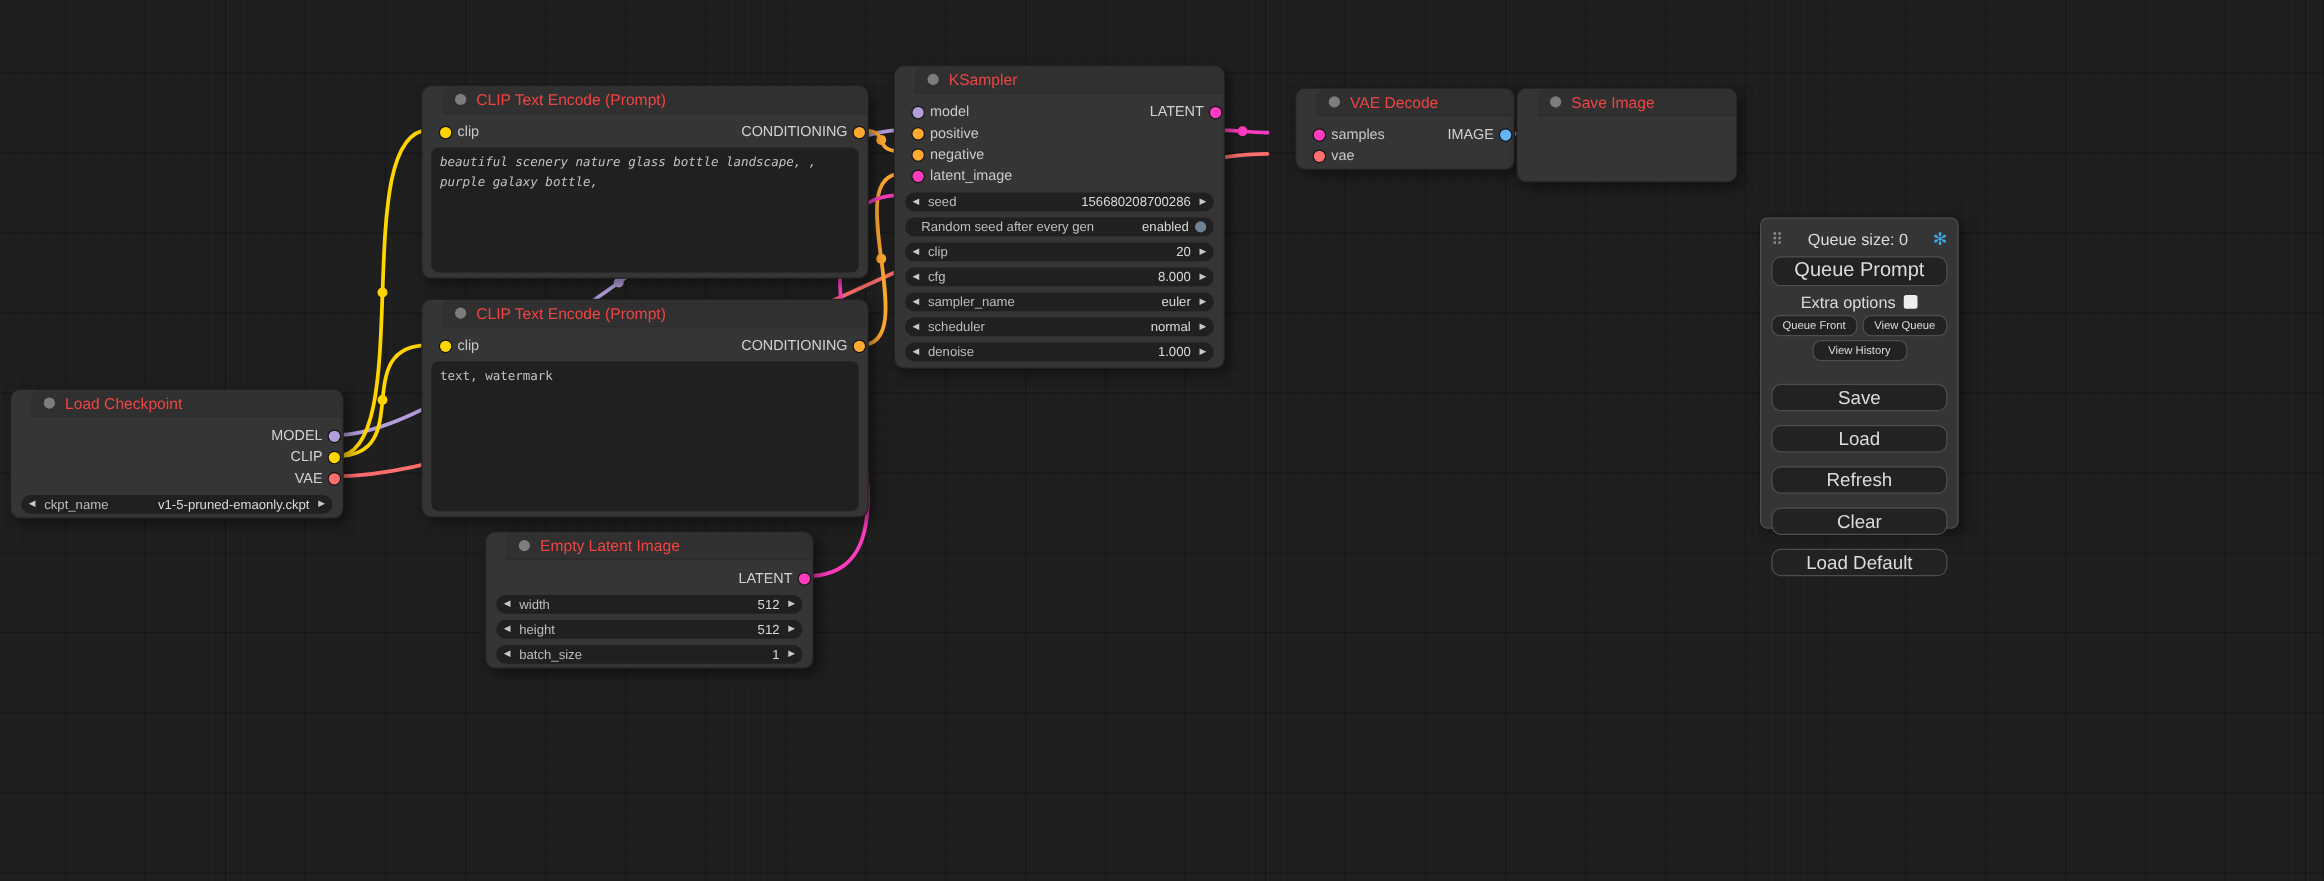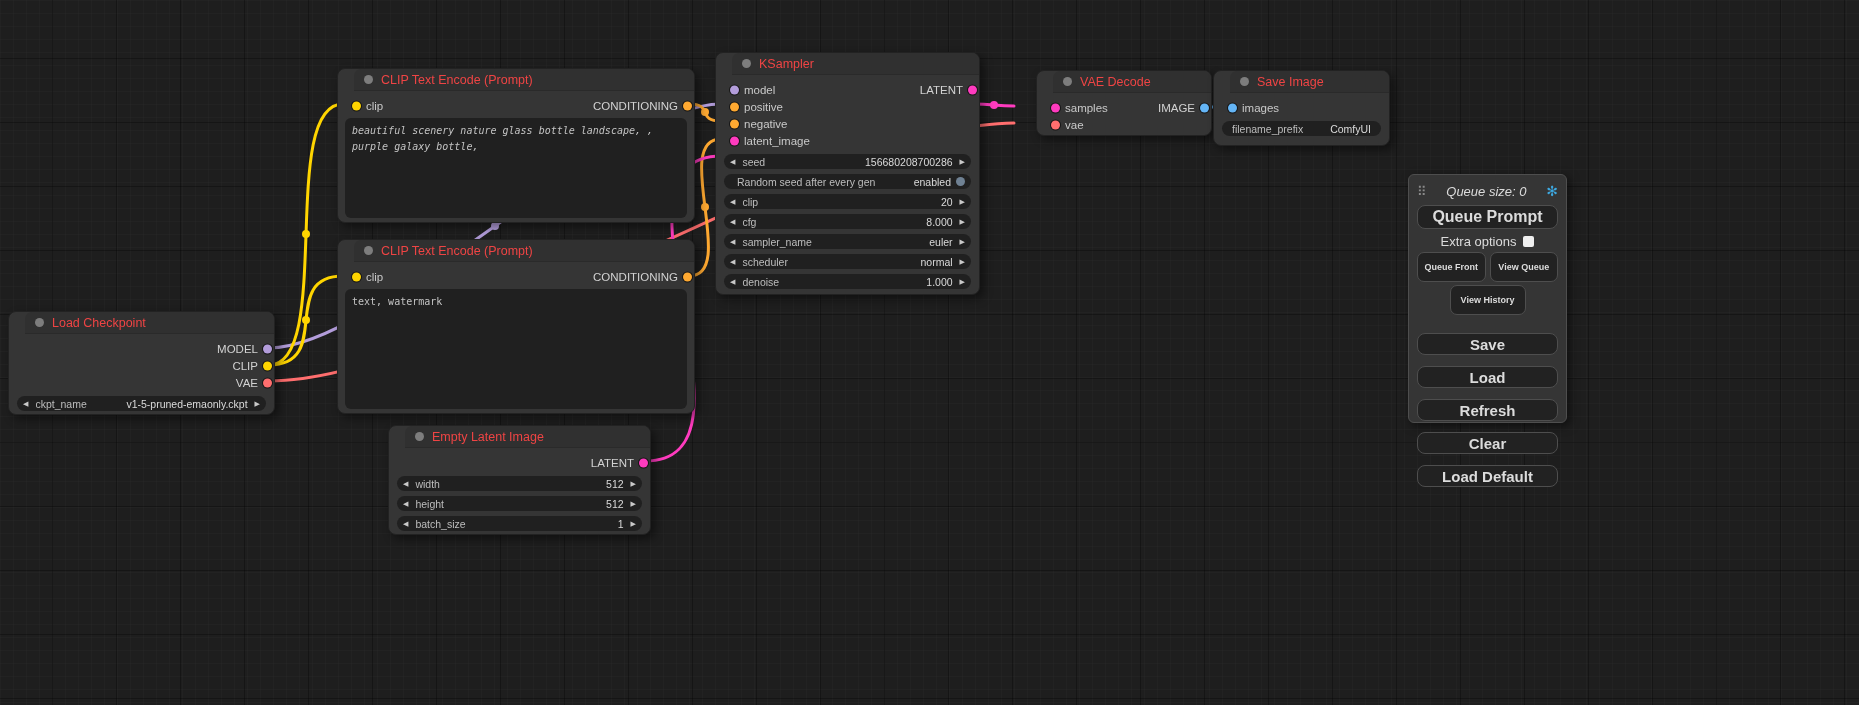--- a/index.html
+++ b/index.html
@@ -83,32 +83,31 @@
     z-index:3;
     background:#353535; border:1px solid #4e4e4e; border-radius:6px;
     padding:6px 8px;
     box-shadow:3px 3px 10px rgba(0,0,0,0.5);
   }
   .qp-header {
     height:20px; display:flex; align-items:center;
     color:#dcdcdc; font-size:13px;
   }
   .qp-header .drag { color:#8a8a8a; font-size:13px; cursor:move; }
-  .qp-header .qsize { flex:1; text-align:center;font-style:italic; }
+  .qp-header .qsize { flex:1; text-align:center; }
   .qp-header .gear { font-size:14px; }
   .qp-btn {
     display:block; width:100%;
     background:#222; border:1px solid #4e4e4e; border-radius:8px;
     color:#dcdcdc; font-family:"Liberation Sans", sans-serif;
     cursor:pointer;
-    font-weight:bold;
   }
   .qp-btn.big { height:24px; font-size:16px; margin-top:4px; }
   .qp-btn.med { height:22px; font-size:15px; margin-top:11px; }
-  .qp-btn.small { height:30px; font-size:9px; border-radius:7px; padding:0 6px; line-height:11px; }
+  .qp-btn.small { height:17px; font-size:9px; border-radius:7px; padding:0 6px; line-height:11px; }
   .qp-extra {
     margin:6px 0 0; height:13px;
     display:flex; align-items:center; justify-content:center; gap:7px;
     color:#dcdcdc; font-size:13px;
   }
   .qp-extra .checkbox { width:11px; height:11px; background:#efefef; border-radius:2px; }
   .qp-row { display:flex; gap:4px; margin-top:4px; }
   .qp-row .qp-btn.small { flex:1; width:auto; }
   .qp-row.center { justify-content:center; margin-top:3px; }
   .qp-row.center .qp-btn.small { flex:none; width:76px; }
@@ -317,30 +316,20 @@
         <span>vae</span>
       </div>
     </div>
   </div>
 
   <div class="node" style="left:1213px;top:70px;width:177px;height:76px;">
     <div class="node-title">
       <span class="collapse-dot"></span>
       <span>Save Image</span>
     </div>
-    <div class="node-body" style="padding-top:6px;">
-      <div class="io-row">
-        <span class="slot in" style="background: rgb(100, 181, 246);"></span>
-        <span>images</span>
-      </div>
-      <div class="widget no-arrows">
-        <span class="wlabel">filename_prefix</span>
-        <span class="wvalue">ComfyUI</span>
-      </div>
-    </div>
   </div>
 
   <div id="queue-panel">
     <div class="qp-header">
       <span class="drag">⠿</span>
       <span class="qsize">Queue size: 0</span>
       <span class="gear" style="color: rgb(61, 168, 224);">✻</span>
     </div>
     <button class="qp-btn big">Queue Prompt</button>
     <div class="qp-extra">

